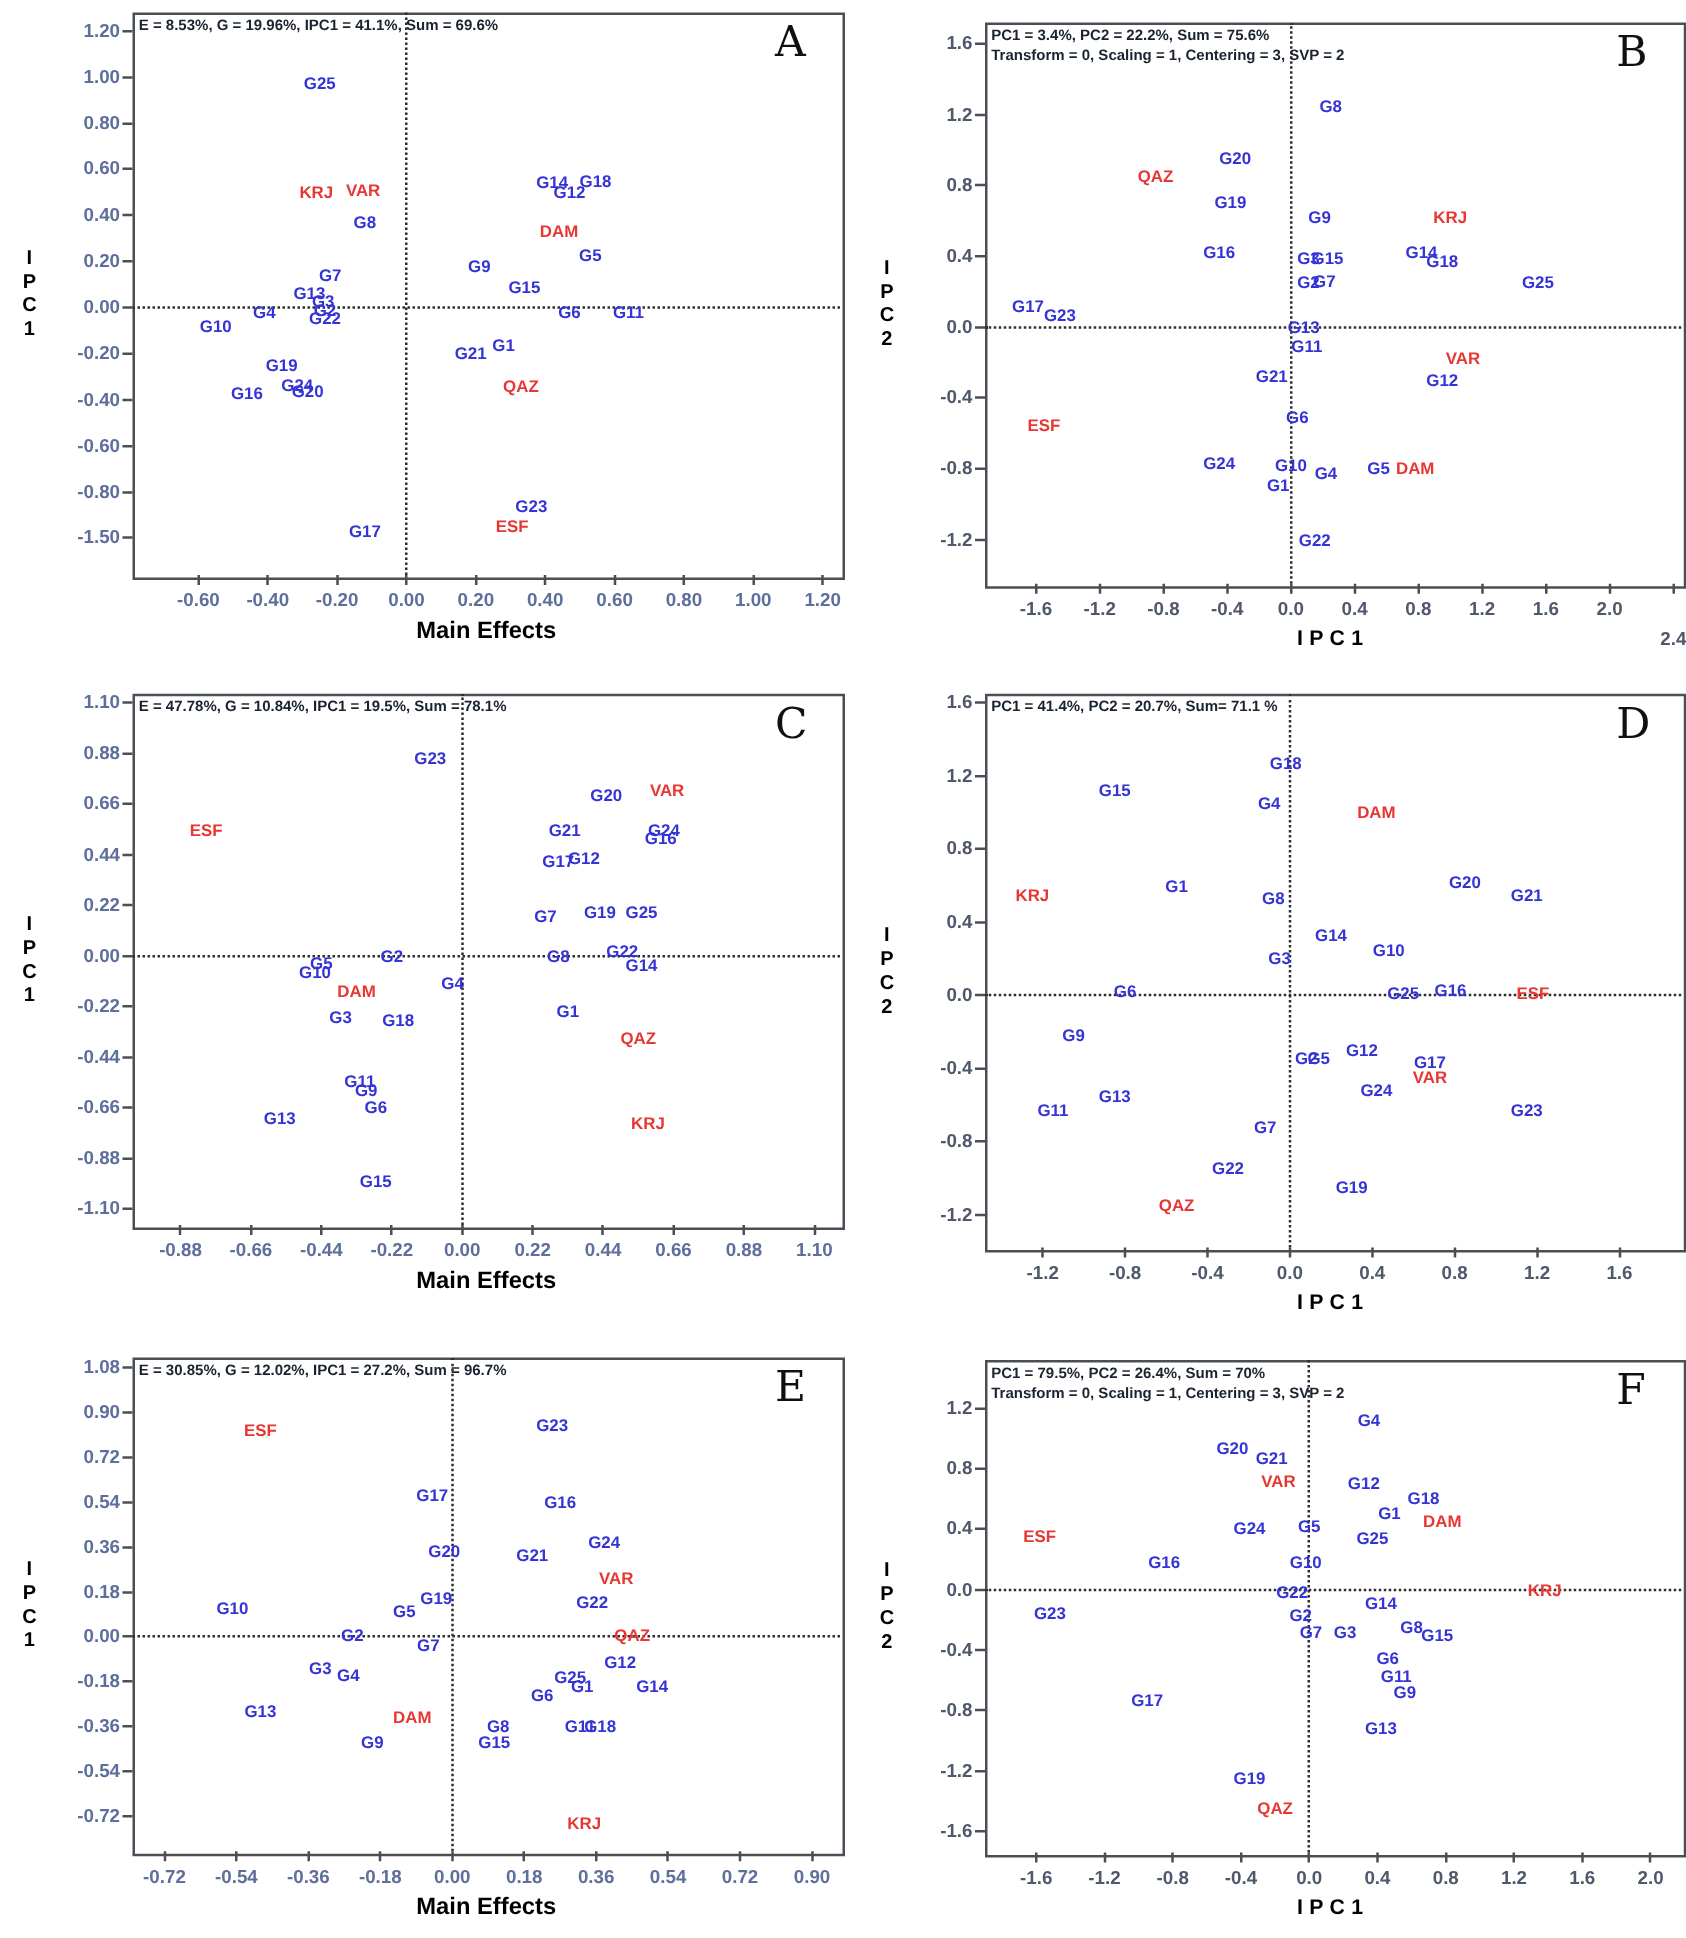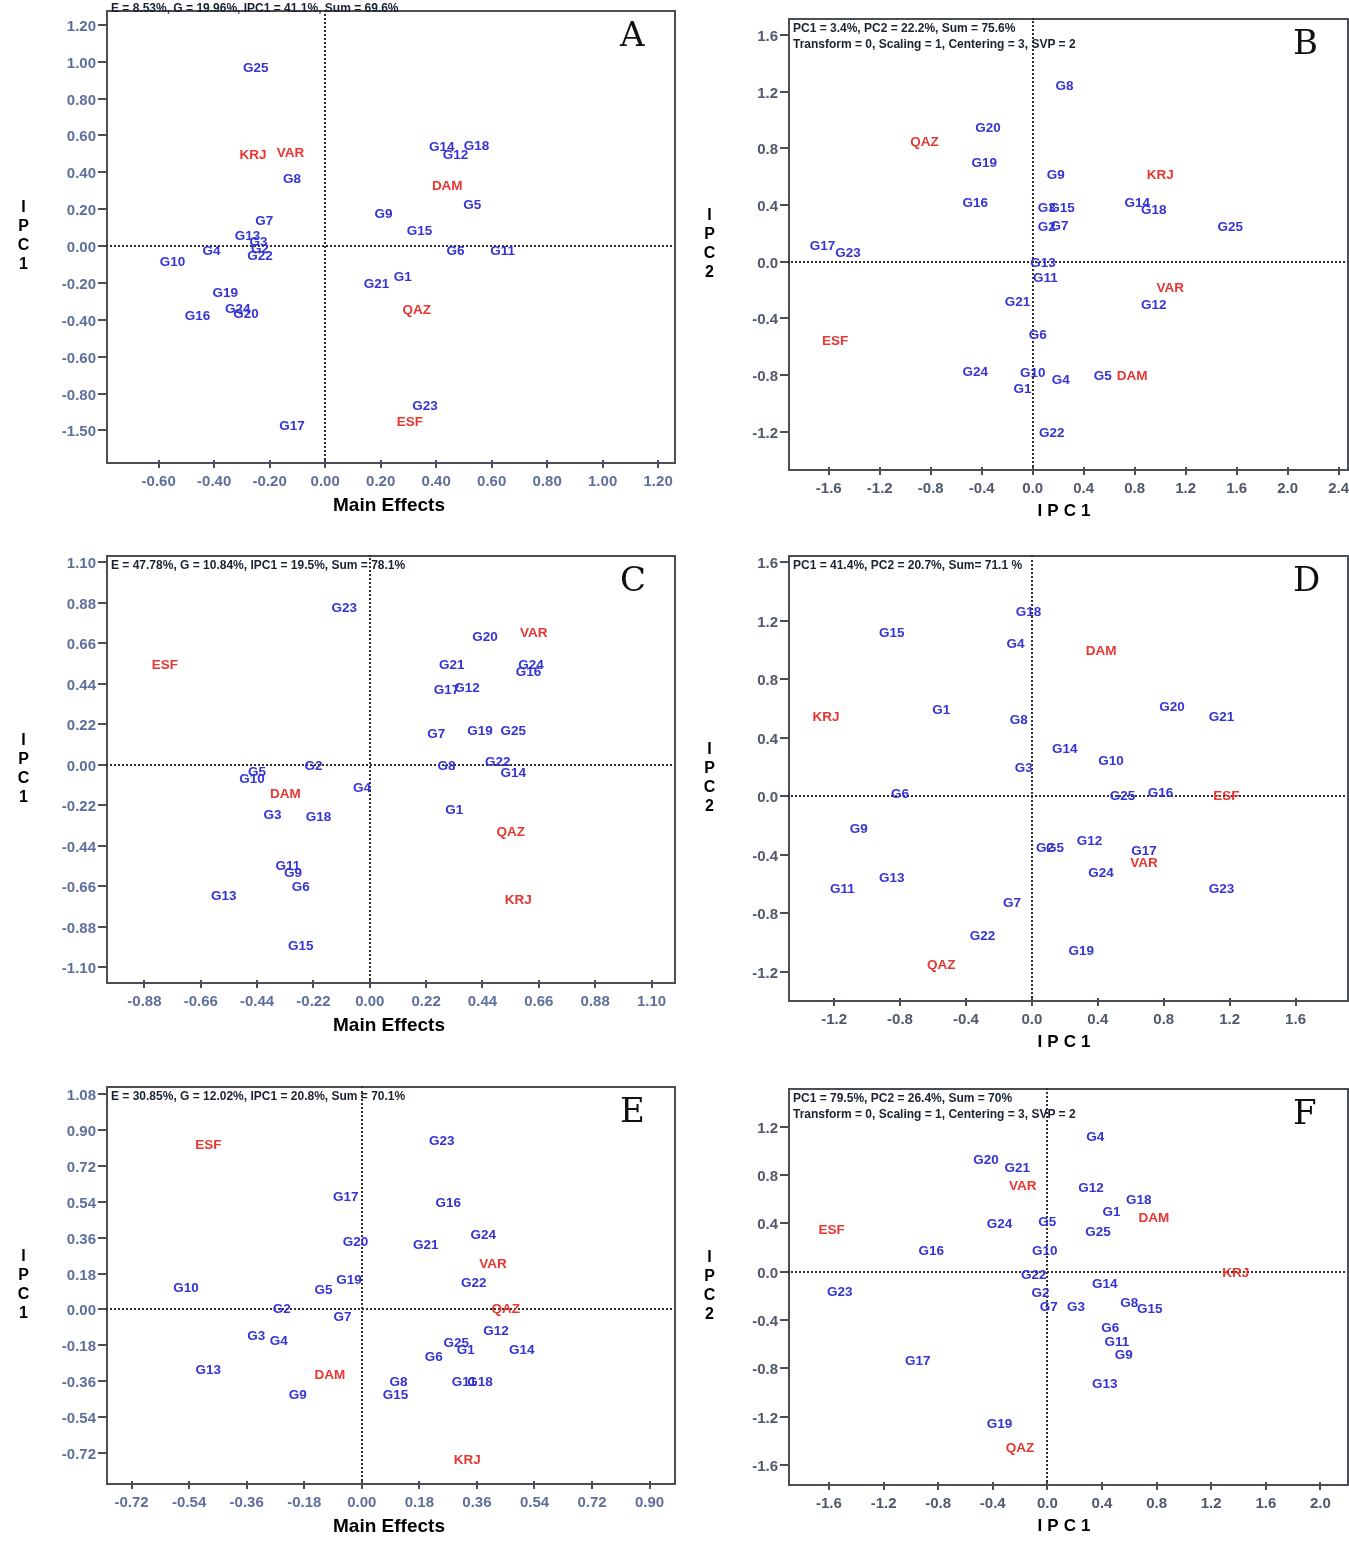--- a/index.html
+++ b/index.html
@@ -21,21 +21,21 @@
   .ylabel{position:absolute;width:15px;word-break:break-all;line-height:19px;text-align:center;font-weight:bold;font-size:16px;color:#000;}
 </style>
 </head>
 <body>
 
 <div class="figure">
   <section class="panel" style="left: 0px; top: 0px; width: 680px; height: 517px;">
       <div class="plot-box" style="left: 106px; top: 10px; width: 566px; height: 450px;"></div>
       <div class="zero-v" style="left: 324.186px; top: 10px; height: 450px;"></div>
       <div class="zero-h" style="left: 106px; top: 245.066px; width: 566px;"></div>
-      <div class="hdr" style="left: 111px; top: 0;">E = 8.53%, G = 19.96%, IPC1 = 41.1%, Sum = 69.6%</div>
+      <div class="hdr" style="left: 111px; top: 12px;">E = 8.53%, G = 19.96%, IPC1 = 41.1%, Sum = 69.6%</div>
       <div class="letter" style="left: 620px; top: 14px;">A</div>
       <div class="tickmark-x" style="left: 157.716px; top: 460px;"></div>
       <div class="xtick-label" style="left: 158.716px; top: 472px; color: rgb(95, 111, 156);">-0.60</div>
       <div class="tickmark-x" style="left: 213.206px; top: 460px;"></div>
       <div class="xtick-label" style="left: 214.206px; top: 472px; color: rgb(95, 111, 156);">-0.40</div>
       <div class="tickmark-x" style="left: 268.696px; top: 460px;"></div>
       <div class="xtick-label" style="left: 269.696px; top: 472px; color: rgb(95, 111, 156);">-0.20</div>
       <div class="tickmark-x" style="left: 324.186px; top: 460px;"></div>
       <div class="xtick-label" style="left: 325.186px; top: 472px; color: rgb(95, 111, 156);">0.00</div>
       <div class="tickmark-x" style="left: 379.676px; top: 460px;"></div>
@@ -128,21 +128,21 @@
       <div class="xtick-label" style="left: 403.707px; top: 479px; color: rgb(80, 89, 107);">0.4</div>
       <div class="tickmark-x" style="left: 453.691px; top: 467px;"></div>
       <div class="xtick-label" style="left: 454.691px; top: 479px; color: rgb(80, 89, 107);">0.8</div>
       <div class="tickmark-x" style="left: 504.675px; top: 467px;"></div>
       <div class="xtick-label" style="left: 505.675px; top: 479px; color: rgb(80, 89, 107);">1.2</div>
       <div class="tickmark-x" style="left: 555.659px; top: 467px;"></div>
       <div class="xtick-label" style="left: 556.659px; top: 479px; color: rgb(80, 89, 107);">1.6</div>
       <div class="tickmark-x" style="left: 606.643px; top: 467px;"></div>
       <div class="xtick-label" style="left: 607.643px; top: 479px; color: rgb(80, 89, 107);">2.0</div>
       <div class="tickmark-x" style="left: 657.627px; top: 467px;"></div>
-      <div class="xtick-label" style="left: 658.627px; top: 479px; color: rgb(80, 89, 107);">2.4</div>
+      <div class="xtick-label" style="left: 658.627px; top: 503px; color: rgb(80, 89, 107);">2.4</div>
       <div class="tickmark-y" style="left: 100px; top: 33.9968px;"></div>
       <div class="ytick-label" style="left: 34px; top: 34.9968px; color: rgb(80, 89, 107);">1.6</div>
       <div class="tickmark-y" style="left: 100px; top: 90.653px;"></div>
       <div class="ytick-label" style="left: 34px; top: 91.653px; color: rgb(80, 89, 107);">1.2</div>
       <div class="tickmark-y" style="left: 100px; top: 147.309px;"></div>
       <div class="ytick-label" style="left: 34px; top: 148.309px; color: rgb(80, 89, 107);">0.8</div>
       <div class="tickmark-y" style="left: 100px; top: 203.965px;"></div>
       <div class="ytick-label" style="left: 34px; top: 204.965px; color: rgb(80, 89, 107);">0.4</div>
       <div class="tickmark-y" style="left: 100px; top: 260.621px;"></div>
       <div class="ytick-label" style="left: 34px; top: 261.621px; color: rgb(80, 89, 107);">0.0</div>
@@ -334,21 +334,21 @@
       <div class="pt" style="left: 421.107px; top: 133.033px; color: rgb(230, 55, 50);">DAM</div>
       <div class="pt" style="left: 145.902px; top: 198.825px; color: rgb(230, 55, 50);">KRJ</div>
       <div class="pt" style="left: 546.349px; top: 277.776px; color: rgb(230, 55, 50);">ESF</div>
       <div class="pt" style="left: 463.953px; top: 345.03px; color: rgb(230, 55, 50);">VAR</div>
       <div class="pt" style="left: 261.257px; top: 447.373px; color: rgb(230, 55, 50);">QAZ</div>
     </section>
   <section class="panel" style="left: 0px; top: 1034px; width: 680px; height: 516px;">
       <div class="plot-box" style="left: 106px; top: 52px; width: 566px; height: 395px;"></div>
       <div class="zero-v" style="left: 360.819px; top: 52px; height: 395px;"></div>
       <div class="zero-h" style="left: 106px; top: 274.434px; width: 566px;"></div>
-      <div class="hdr" style="left: 111px; top: 54px;">E = 30.85%, G = 12.02%, IPC1 = 20.8%, Sum = 70.1%</div>
+      <div class="hdr" style="left: 111px; top: 54px;">E = 30.85%, G = 12.02%, IPC1 = 27.2%, Sum = 96.7%</div>
       <div class="letter" style="left: 620px; top: 56px;">E</div>
       <div class="tickmark-x" style="left: 130.582px; top: 447px;"></div>
       <div class="xtick-label" style="left: 131.582px; top: 459px; color: rgb(95, 111, 156);">-0.72</div>
       <div class="tickmark-x" style="left: 188.141px; top: 447px;"></div>
       <div class="xtick-label" style="left: 189.141px; top: 459px; color: rgb(95, 111, 156);">-0.54</div>
       <div class="tickmark-x" style="left: 245.701px; top: 447px;"></div>
       <div class="xtick-label" style="left: 246.701px; top: 459px; color: rgb(95, 111, 156);">-0.36</div>
       <div class="tickmark-x" style="left: 303.26px; top: 447px;"></div>
       <div class="xtick-label" style="left: 304.26px; top: 459px; color: rgb(95, 111, 156);">-0.18</div>
       <div class="tickmark-x" style="left: 360.819px; top: 447px;"></div>

